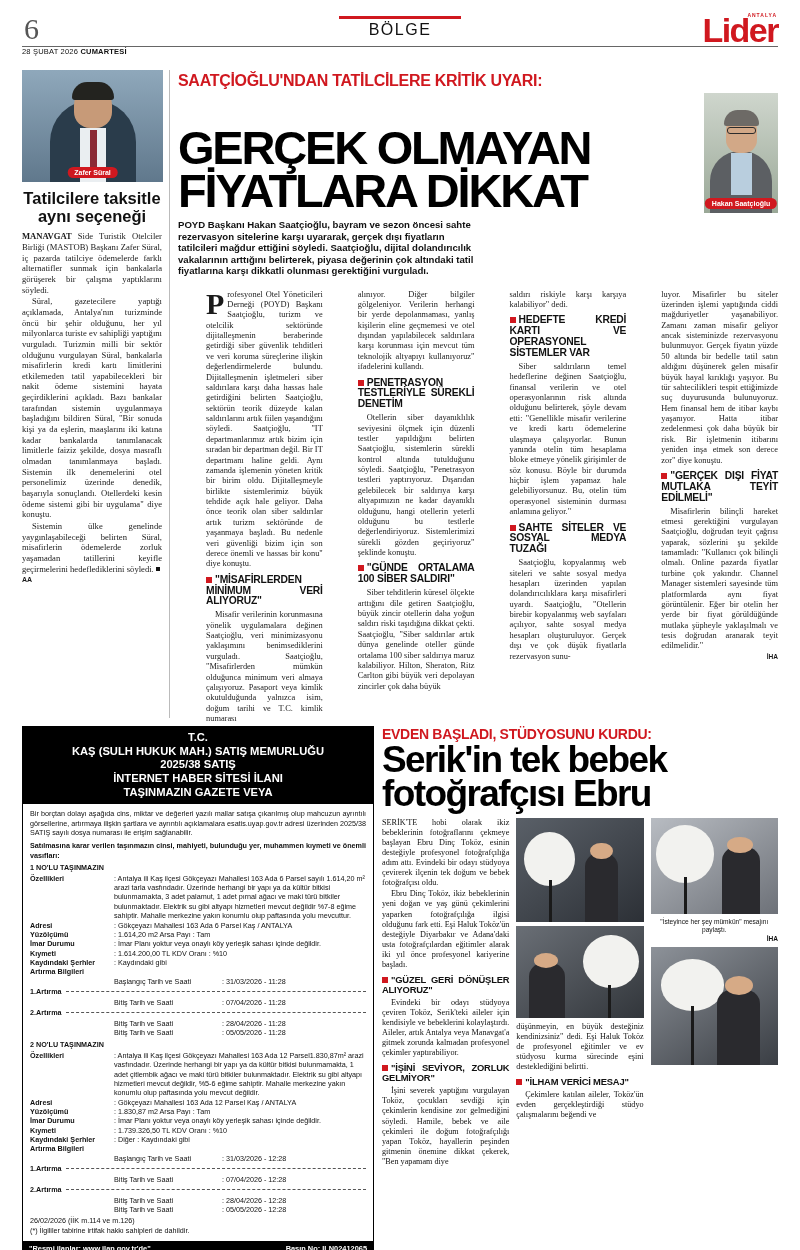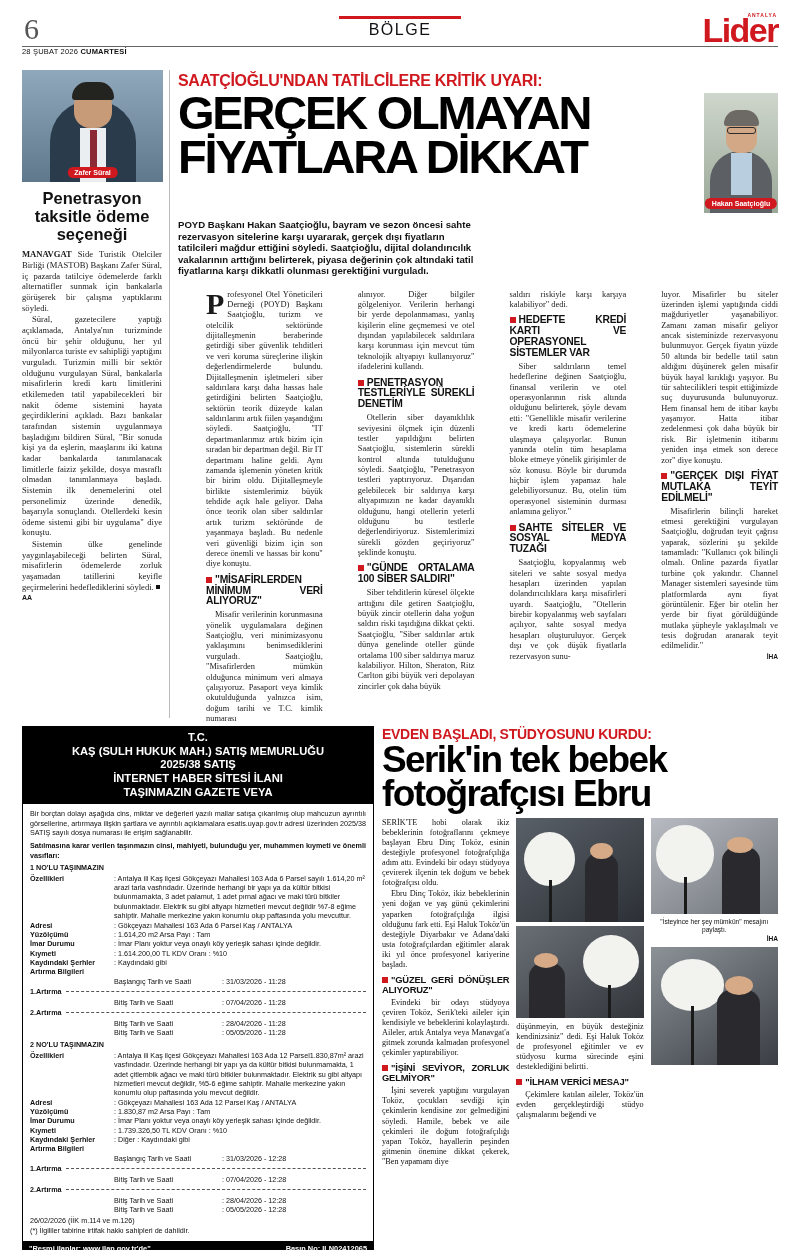--- a/index.html
+++ b/index.html
@@ -60,21 +60,21 @@
   .rail-body .kicker { font-weight:bold; font-variant:small-caps;
                        font-family:"Liberation Serif",serif; }
   .sig { font-family:"Liberation Sans",sans-serif; font-size:7px; font-weight:bold; }
   .sq { display:inline-block; width:4px; height:4px; background:#111; margin-right:2px;
         vertical-align:1px; }
 
   
   .main { flex:1; display:flex; flex-direction:column; }
   .kicker-red { font-family:"Liberation Sans", sans-serif; font-weight:bold; font-size:16px;
                 color:#d0181f; letter-spacing:-.3px; margin:2px 0 1px 0; }
-  .head-wrap { display:flex; align-items:flex-start; gap:12px; }
+  .head-wrap { display:flex; align-items:flex-end; gap:12px; }
   .headline { font-family:"Liberation Sans", sans-serif; font-weight:bold; font-size:47px;
               line-height:.93; letter-spacing:-2.2px; color:#000; flex:1; }
   .portrait { width:74px; height:120px; position:relative; overflow:hidden; flex:0 0 74px;
               background:linear-gradient(180deg,#cfd6cd,#9aa897); margin-top:2px; }
   .pt-body { position:absolute; left:6px; top:58px; width:62px; height:64px;
              background:#5c5f63; border-radius:30px 30px 0 0; }
   .pt-head { position:absolute; left:22px; top:22px; width:31px; height:38px;
              background:#d2a887; border-radius:15px 15px 13px 13px; }
   .pt-hair { position:absolute; left:20px; top:17px; width:35px; height:16px;
              background:#6d6a66; border-radius:18px 18px 3px 3px; }
@@ -190,21 +190,21 @@
     <div class="rail">
       <div class="rail-photo">
         <div class="rp-sky"></div>
         <div class="rp-body"></div>
         <div class="rp-shirt"></div>
         <div class="rp-tie"></div>
         <div class="rp-head"></div>
         <div class="rp-hair"></div>
         <div class="namecap">Zafer Süral</div>
       </div>
-      <div class="rail-hl">Penetrasyon taksitle ödeme seçeneği</div>
+      <div class="rail-hl">Tatilcilere taksitle aynı seçeneği</div>
       <div class="rail-body">
         <p class="lead"><span class="kicker">MANAVGAT</span> <span>Side Turistik Otelciler Birliği (MASTOB) Başkanı Zafer Süral, iç pazarda tatilciye ödemelerde farklı alternatifler sunmak için bankalarla görüşerek bir çalışma yaptıklarını söyledi.</span></p>
         <p>Süral, gazetecilere yaptığı açıklamada, Antalya'nın turizminde öncü bir şehir olduğunu, her yıl milyonlarca turiste ev sahipliği yaptığını vurguladı. Turizmin milli bir sektör olduğunu vurgulayan Süral, bankalarla misafirlerin kredi kartı limitlerini etkilemeden tatil yapabilecekleri bir nakit ödeme sistemini hayata geçirdiklerini açıkladı. Bazı bankalar tarafından sistemin uygulanmaya başladığını bildiren Süral, "Bir sonuda kişi ya da eşlerin, maaşlarını iki katına kadar bankalarda tanımlanacak limitlerle faiziz şekilde, dosya masraflı olmadan tanımlanmaya başladı. Sistemin ilk denemelerini otel personelimiz üzerinde denedik, başarıyla sonuçlandı. Otellerdeki kesin ödeme sistemi gibi bir uygulama" diye konuştu.</p>
         <p><span>Sistemin ülke genelinde yaygınlaşabileceği belirten Süral, misafirlerin ödemelerde zorluk yaşamadan tatillerini keyifle geçirmelerini hedeflediklerini söyledi.</span> <span class="sq"></span><span class="sig">AA</span></p>
       </div>
     </div>
 
     <div class="main">
       <div class="kicker-red">SAATÇİOĞLU'NDAN TATİLCİLERE KRİTİK UYARI:</div>
       <div class="head-wrap">

